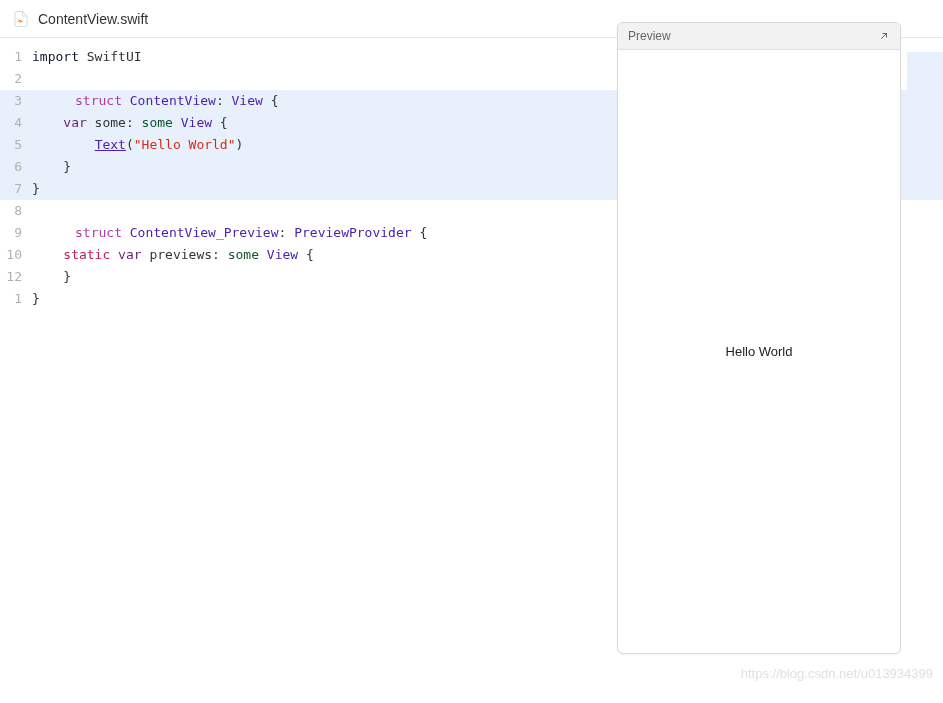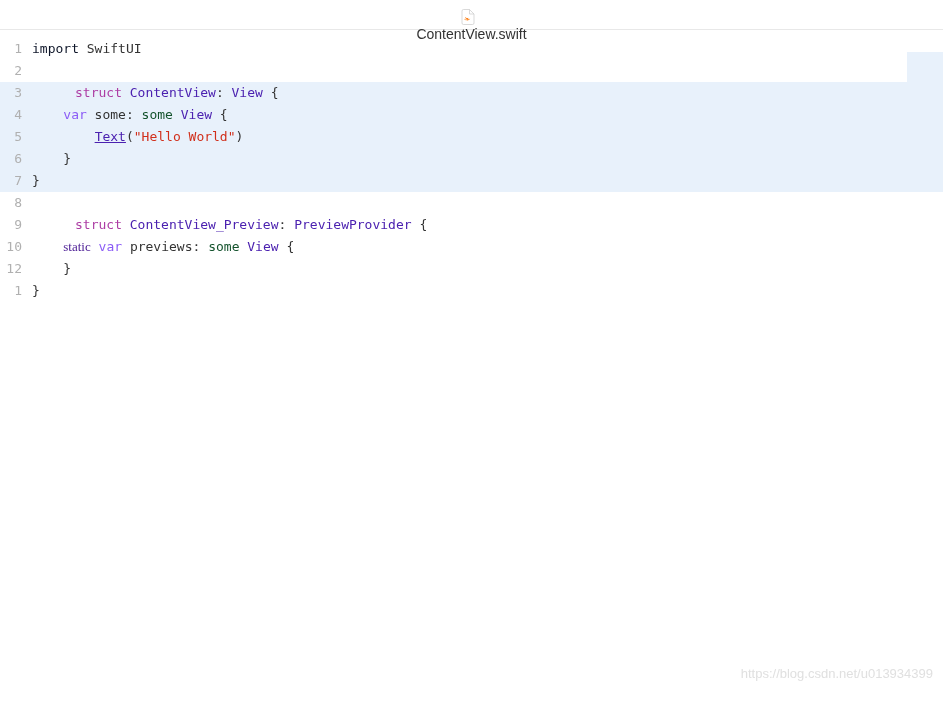--- a/index.html
+++ b/index.html
@@ -13,22 +13,21 @@
       width: 943px;
       height: 703px;
       overflow: hidden;
       position: relative;
     }
     .header {
       display: flex;
       align-items: center;
       padding: 8px 12px;
       border-bottom: 1px solid #e8e8e8;
-      height: 30px;
-      flex-direction: column;
+      height: 38px;
     }
     .file-icon {
       width: 18px;
       height: 18px;
       margin-right: 8px;
       display: flex;
       align-items: center;
       justify-content: center;
     }
     .file-icon svg {
@@ -65,22 +64,22 @@
       padding-right: 10px;
       user-select: none;
       flex-shrink: 0;
     }
     .code-content {
       white-space: pre;
       color: #333;
     }
     .kw-import { color: #0f172a; }
     .kw-struct { color: #ad3da4; margin-left: 43px; }
-    .kw-var { color: #8b5cf6; }
-    .kw-static { color: #4c1d95; font-family: Liberation Serif, serif; }
+    .kw-var { color: #701a75; }
+    .kw-static { color: #be185d; }
     .kw-some { color: #14532d; }
     .type { color: #4b21b0; }
     .func { color: #4b21b0; text-decoration: underline; }
     .string { color: #d12f1b; }
     
     .preview-panel {
       width: 284px;
       margin: 10px 12px 10px 0;
       border: 1px solid #d8d8d8;
       border-radius: 6px;
@@ -207,15 +206,28 @@
         <span class="line-number">12</span>
         <span class="code-content"><span>    }</span></span>
       </div>
       <div class="code-line">
         <span class="line-number">1</span>
         <span class="code-content"><span>}</span></span>
       </div>
     </div>
   <div class="highlight-edge e1"></div>
 
+  <div class="preview-panel">
+    <div class="preview-header">
+      <span class="preview-title">Preview</span>
+      <span class="expand-icon">
+        <svg viewBox="0 0 24 24">
+            <path d="M7 17 L17 7 M10 7 H17 V14" fill="none" stroke="#666" stroke-width="2" stroke-linecap="round" stroke-linejoin="round"></path>
+          </svg>
+      </span>
+    </div>
+    <div class="preview-body">
+      <span class="preview-text">Hello World</span>
+    </div>
+  </div>
 </div>
 
 <div class="watermark">https://blog.csdn.net/u013934399</div>
 
 </body></html>

